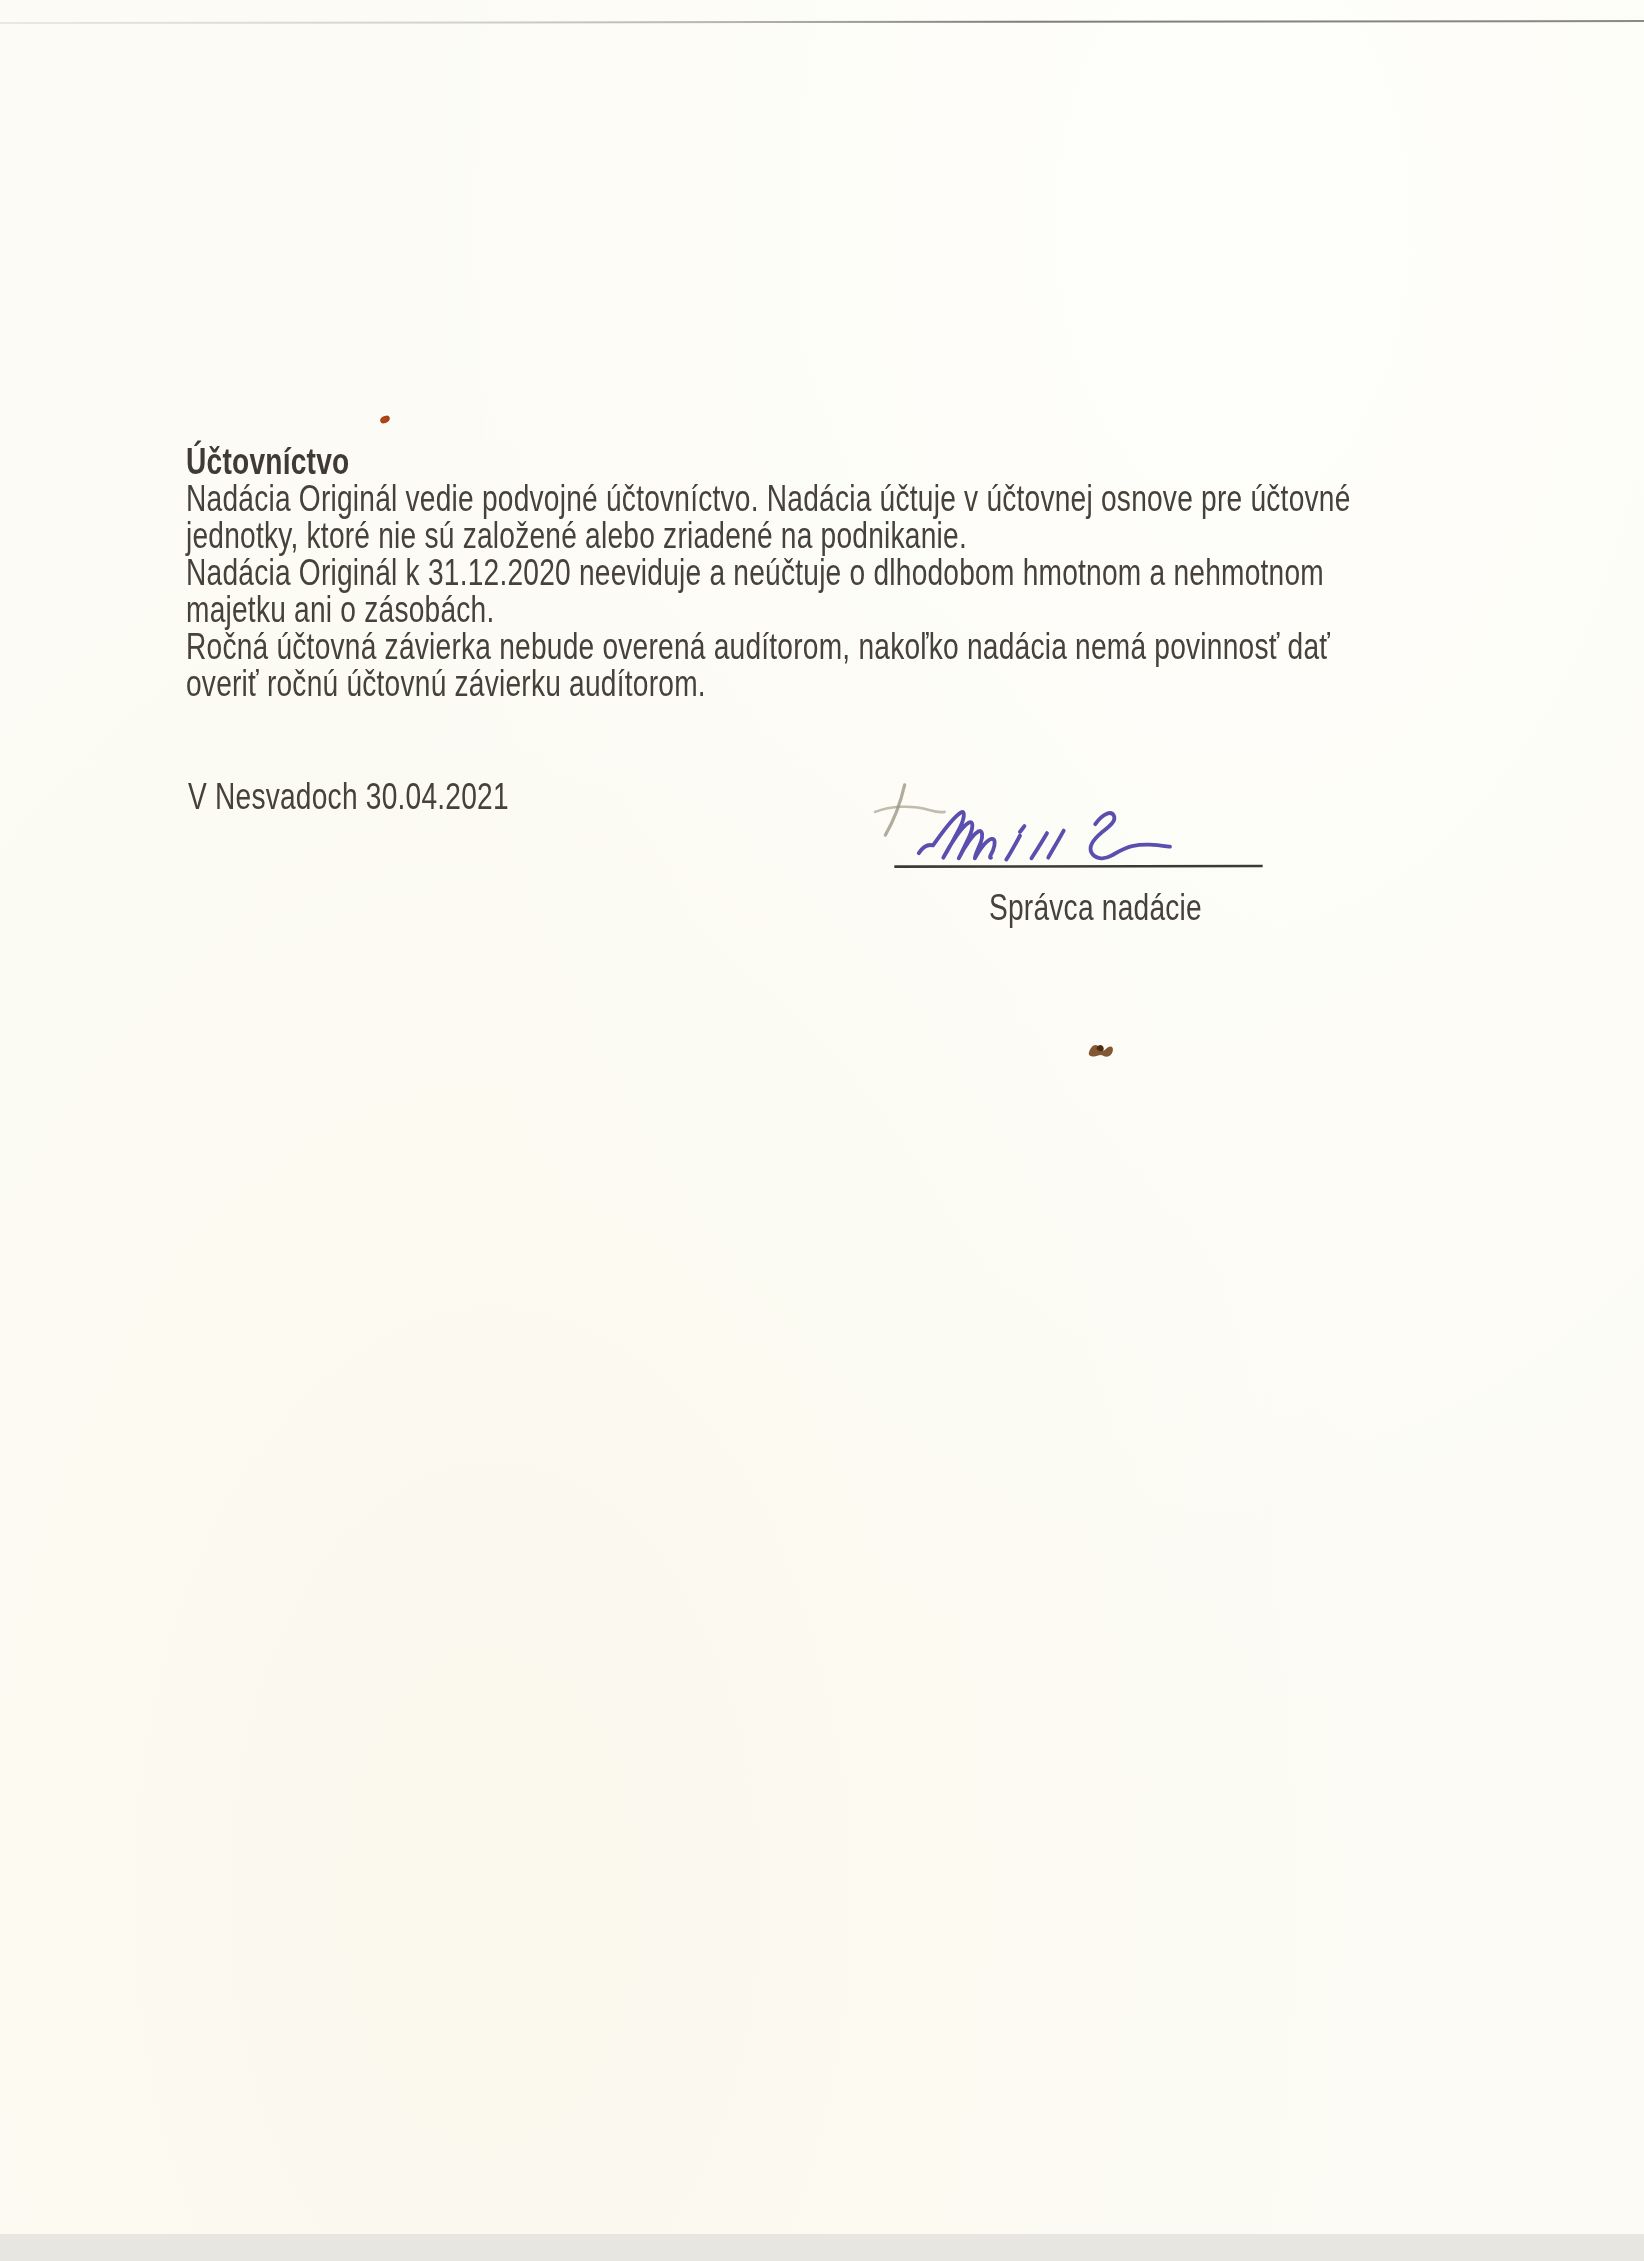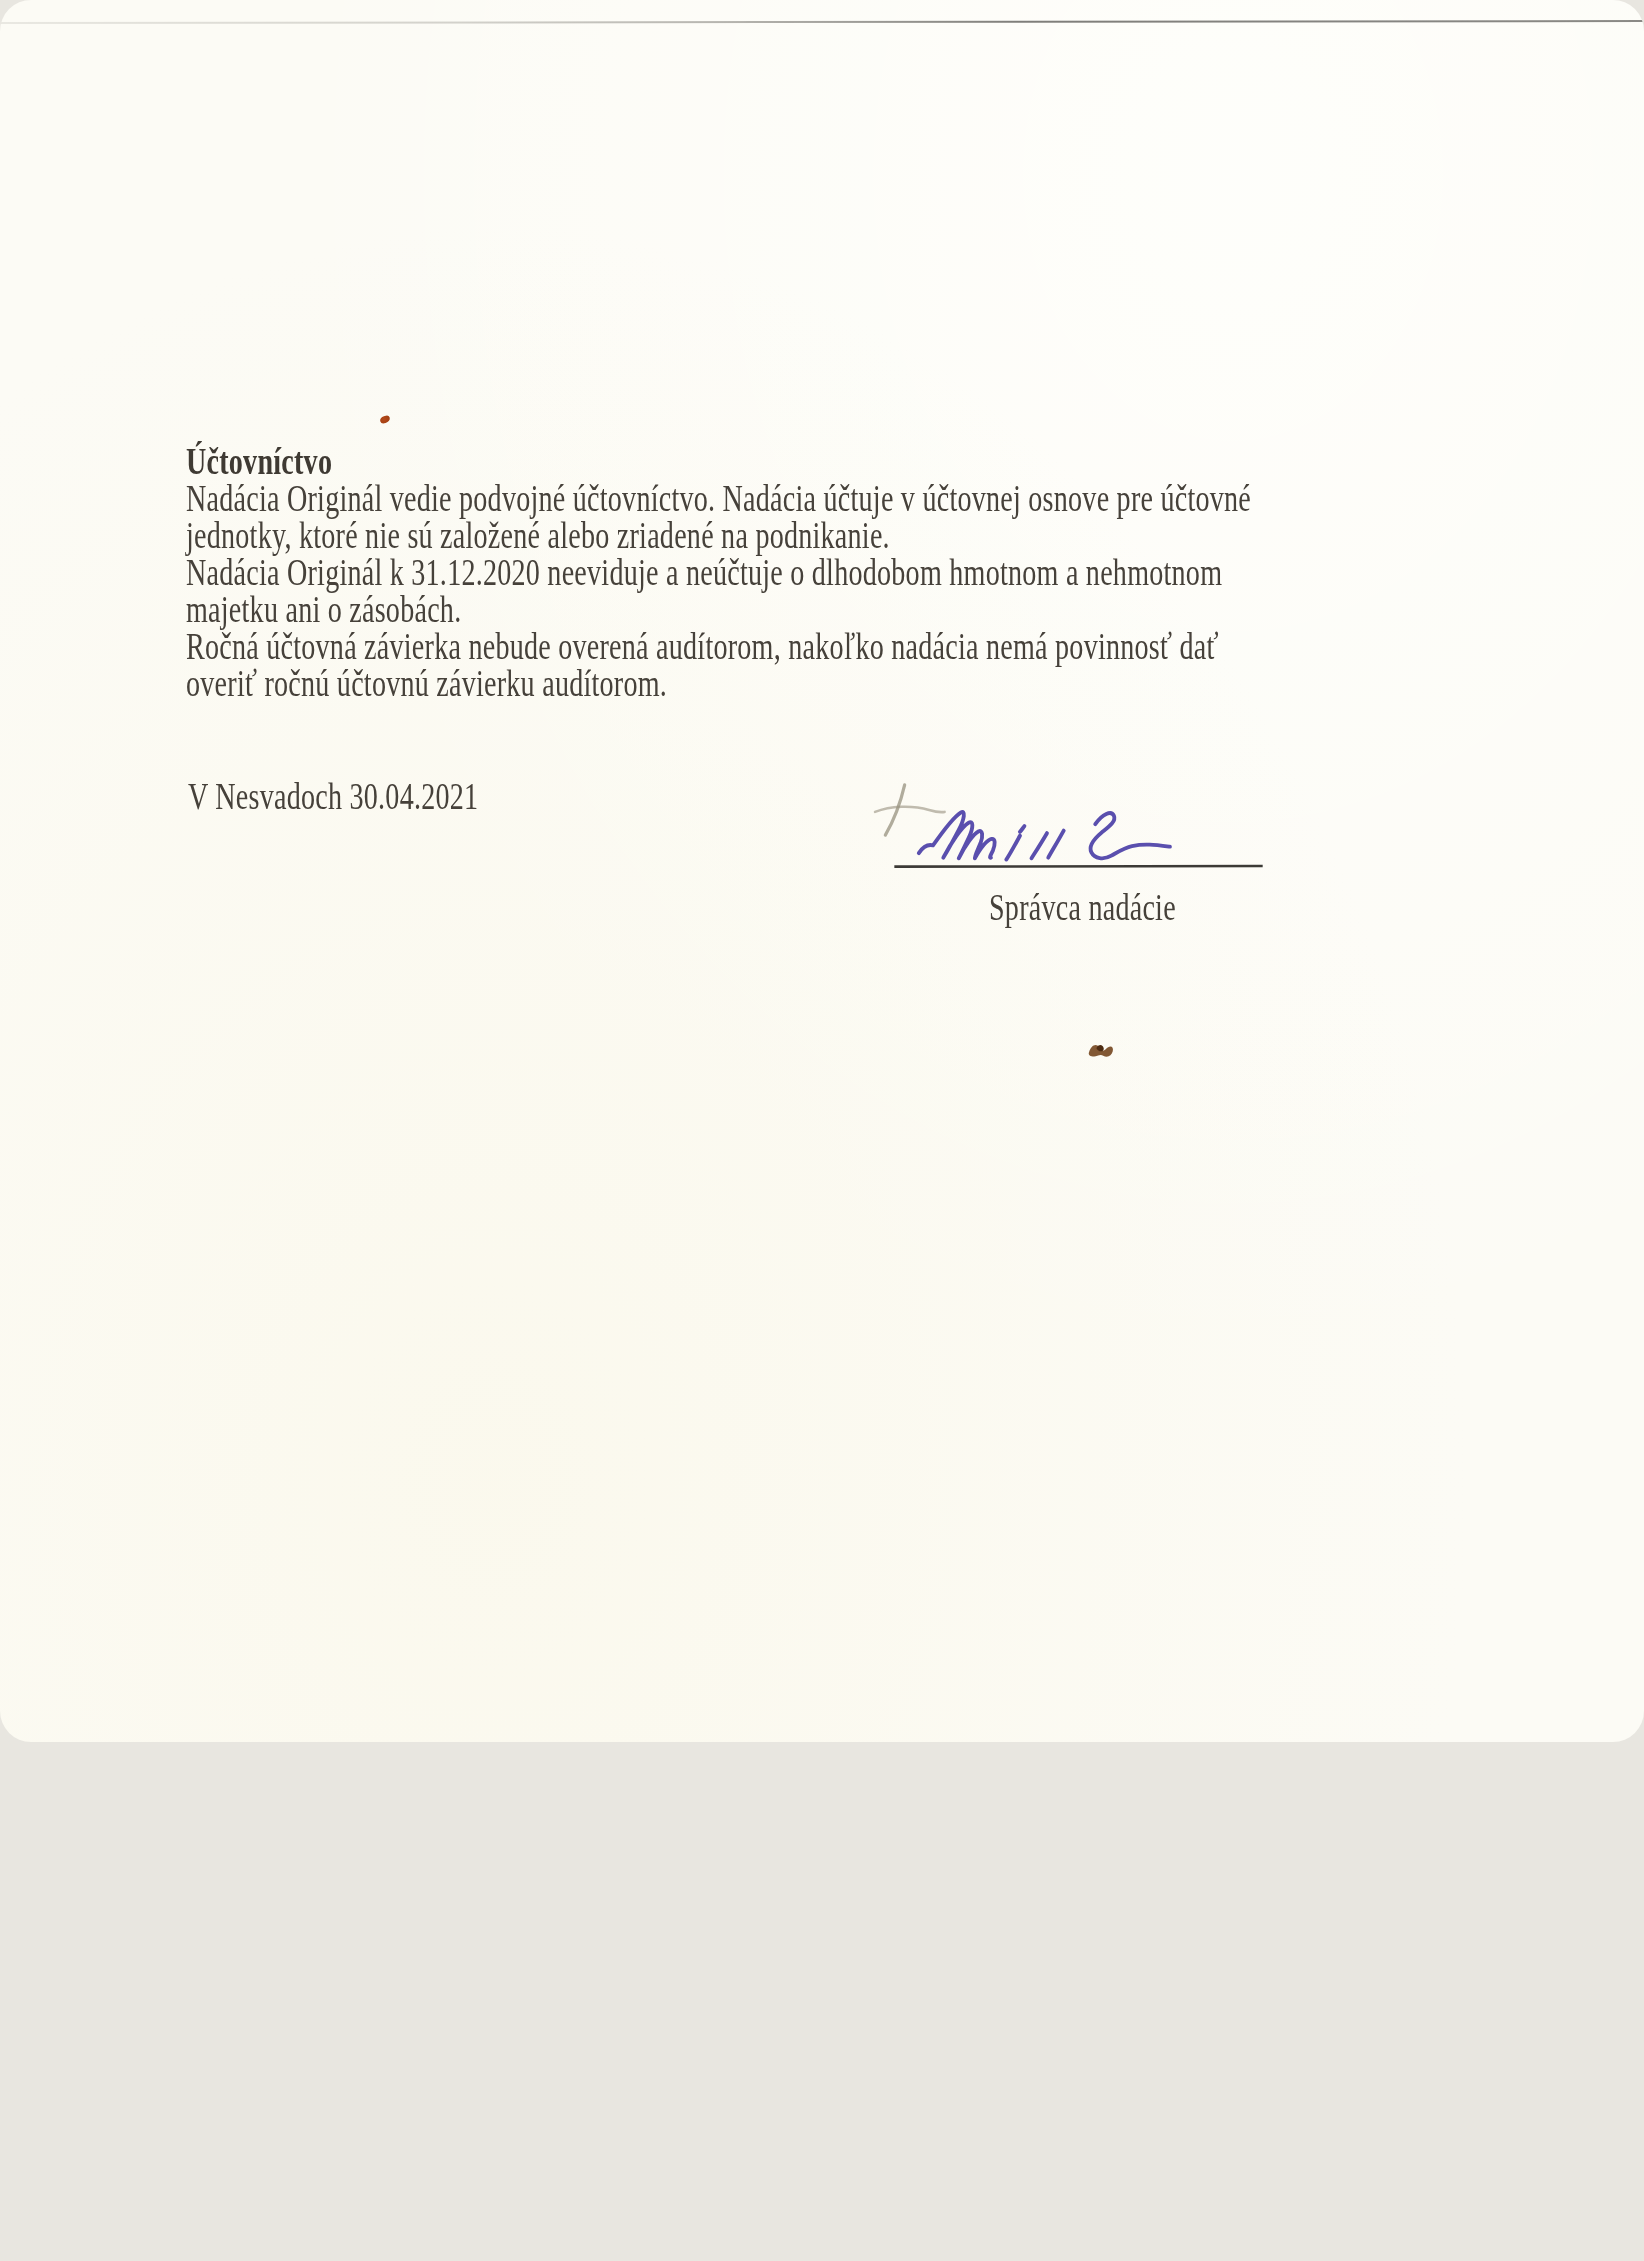--- a/index.html
+++ b/index.html
@@ -1,27 +1,26 @@
 <!DOCTYPE html>
 <html style="font-size:10.3px"><head>
 <meta charset="utf-8">
 <style>
   html, body { margin: 0; padding: 0; background: #e8e6e0; }
   .page {
     position: relative;
     width: 1644px;
-    height: 1742px;
+    height: 2234px;
     background: #fcfbf5;
     background-image:
       radial-gradient(ellipse at 30% 85%, rgba(250,247,232,0.6), rgba(250,247,232,0) 60%),
       radial-gradient(ellipse at 75% 10%, rgba(255,255,252,0.8), rgba(255,255,252,0) 55%);
     overflow: hidden;
-    font-family: Liberation Serif, serif;
+    font-family: Liberation Sans, sans-serif;
     color: #46413a;
-    border-radius: 31px;
   }
   
   .scan-line {
     position: absolute;
     left: 0; top: 21px;
     width: 1644px; height: 1.9px;
     background: linear-gradient(90deg,
       rgba(148,146,138,0.18) 0%,
       rgba(148,146,138,0.40) 28%,
       rgba(120,118,112,0.55) 45%,

